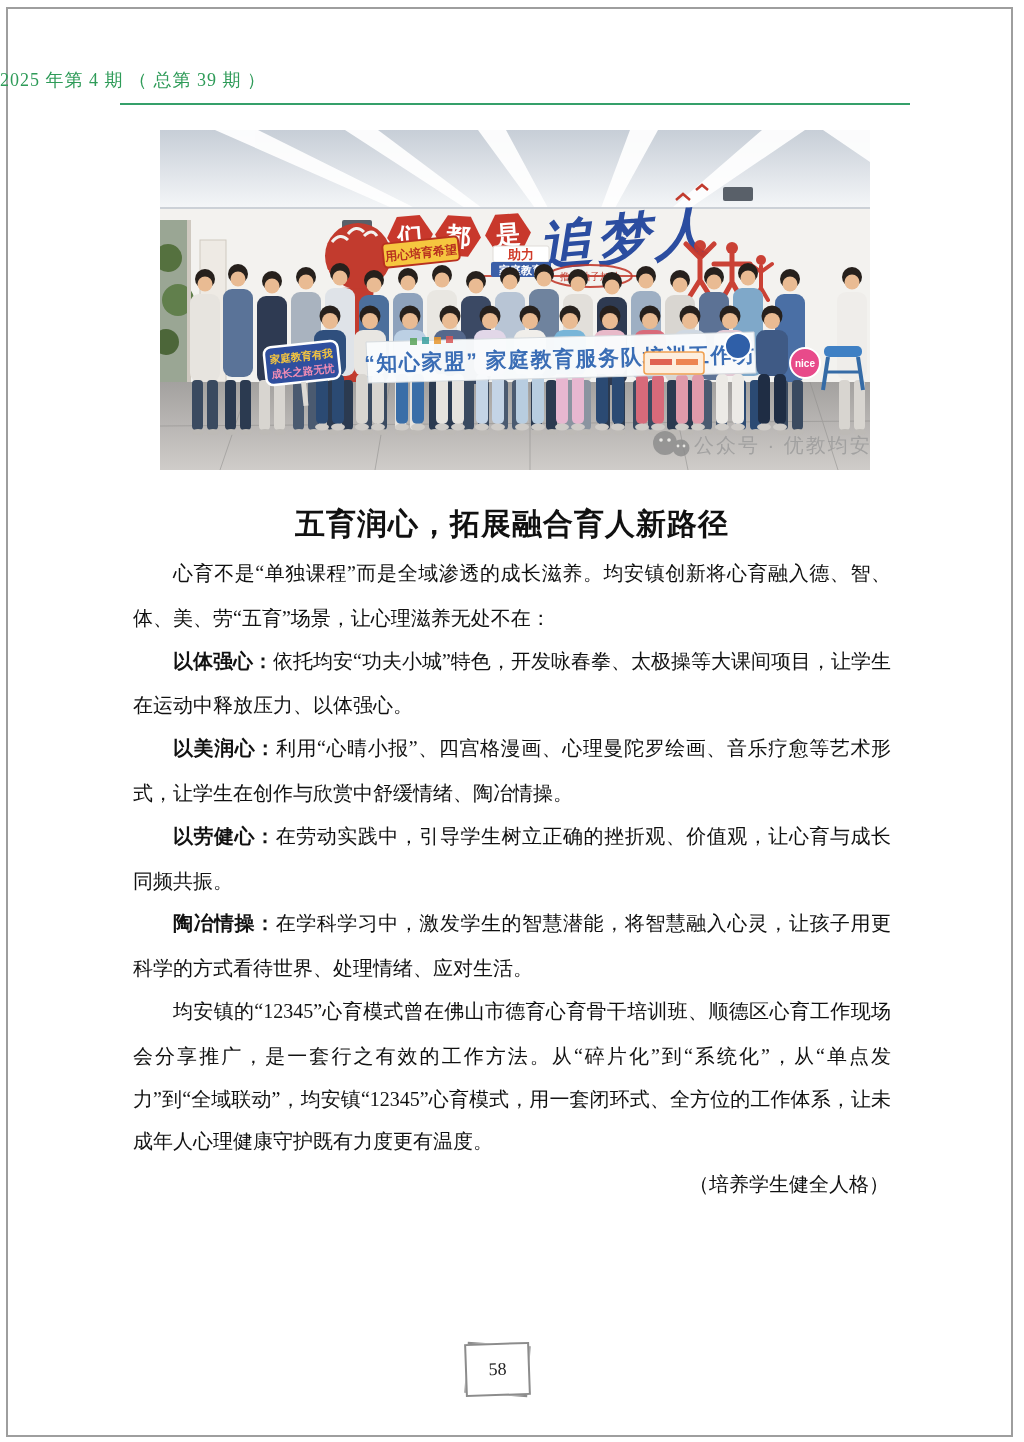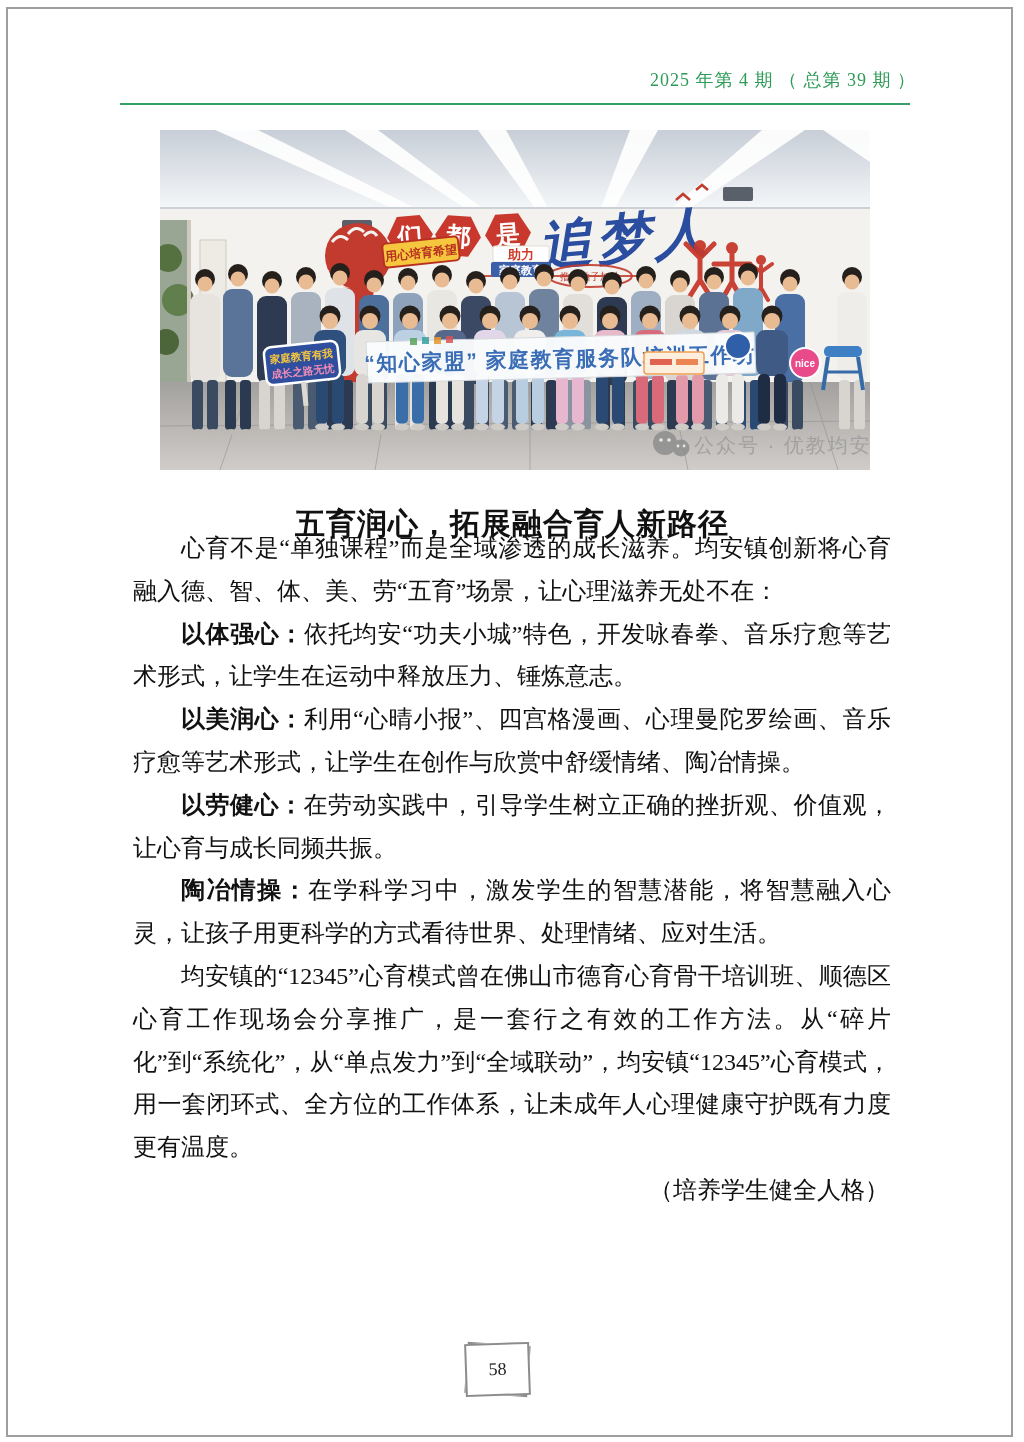--- a/index.html
+++ b/index.html
@@ -6,41 +6,41 @@
   body{
     width:1024px;height:1442px;position:relative;background:#ffffff;
     font-family:"Liberation Serif","DejaVu Serif",serif;color:#111;
     overflow:hidden;
   }
   .sheet-border{
     position:absolute;left:6px;top:7px;right:11px;bottom:5px;
     border:2px solid #9e9e9e;pointer-events:none;
   }
   .header-issue{
-    position:absolute;top:68px;left:0;width:892px;text-align:right;
-    color:#2e9b58;font-size:18px;letter-spacing:1px;margin-left:24px;
+    position:absolute;top:68px;left:0;width:892px;text-align:left;
+    color:#2e9b58;font-size:18px;letter-spacing:1px;
   }
   .header-rule{
     position:absolute;top:103px;left:120px;width:790px;height:2px;
     background:#35a06a;
   }
   .photo{
     position:absolute;left:160px;top:130px;width:710px;height:340px;
     background:#e8e8e6;overflow:hidden;
   }
   .article-title{
     position:absolute;top:504px;left:133px;width:758px;text-align:center;
     font-size:30px;font-weight:bold;letter-spacing:1px;
   }
   .body-text{
-    position:absolute;left:133px;top:527px;width:758px;
-    font-size:24px;line-height:42.8px;text-align:justify;text-align-last:left;
+    position:absolute;left:133px;top:552px;width:758px;
+    font-size:20px;line-height:42.8px;text-align:justify;text-align-last:left;
   }
   .body-text p{margin:0;text-indent:2em;}
-  .lead{font-weight:bold;font-family:Liberation Serif, serif;}
+  .lead{font-weight:bold;font-family:Liberation Mono, monospace;}
   .attribution{text-align:right;text-align-last:right;padding-right:2px;}
   .page-num-box{position:absolute;left:462px;top:1339px;width:72px;height:62px;}
   .page-num-box .r1{
     position:absolute;left:4px;top:5px;right:5px;bottom:6px;
     border:2px solid #8c8c8c;background:#fff;transform:rotate(4deg);
   }
   .page-num-box .r2{
     position:absolute;left:3px;top:4px;right:4px;bottom:5px;
     border:2px solid #8c8c8c;background:#fff;transform:rotate(-2deg);
     display:flex;align-items:center;justify-content:center;
@@ -479,21 +479,21 @@
     </g>
     <text x="534" y="322" font-size="20" fill="#9a9a9a" letter-spacing="2">公众号 · 优教均安</text>
   </g>
 </svg>
 </div>
 
 <div class="article-title">五育润心，拓展融合育人新路径</div>
 
 <div class="body-text">
   <p><b class="lead"></b><span>心育不是“单独课程”而是全域渗透的成长滋养。均安镇创新将心育融入德、智、体、美、劳“五育”场景，让心理滋养无处不在：</span></p>
-  <p><b class="lead">以体强心：</b><span>依托均安“功夫小城”特色，开发咏春拳、音乐疗愈等艺术形式，让学生在运动中释放压力、锤炼意志。</span></p>
+  <p><b class="lead">以体强心：</b><span>依托均安“功夫小城”特色，开发咏春拳、太极操等大课间项目，让学生在运动中释放压力、以体强心。</span></p>
   <p><b class="lead">以美润心：</b><span>利用“心晴小报”、四宫格漫画、心理曼陀罗绘画、音乐疗愈等艺术形式，让学生在创作与欣赏中舒缓情绪、陶冶情操。</span></p>
   <p><b class="lead">以劳健心：</b><span>在劳动实践中，引导学生树立正确的挫折观、价值观，让心育与成长同频共振。</span></p>
   <p><b class="lead">陶冶情操：</b><span>在学科学习中，激发学生的智慧潜能，将智慧融入心灵，让孩子用更科学的方式看待世界、处理情绪、应对生活。</span></p>
   <p><b class="lead"></b><span>均安镇的“12345”心育模式曾在佛山市德育心育骨干培训班、顺德区心育工作现场会分享推广，是一套行之有效的工作方法。从“碎片化”到“系统化”，从“单点发力”到“全域联动”，均安镇“12345”心育模式，用一套闭环式、全方位的工作体系，让未成年人心理健康守护既有力度更有温度。</span></p>
   <p class="attribution">（培养学生健全人格）</p>
 </div>
 
 <div class="page-num-box">
   <div class="r1"></div>
   <div class="r2">58</div>

